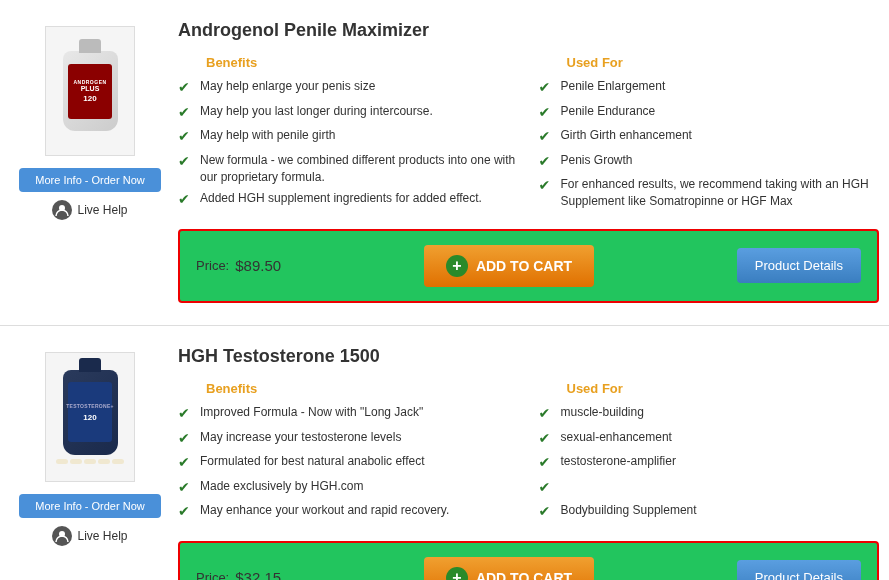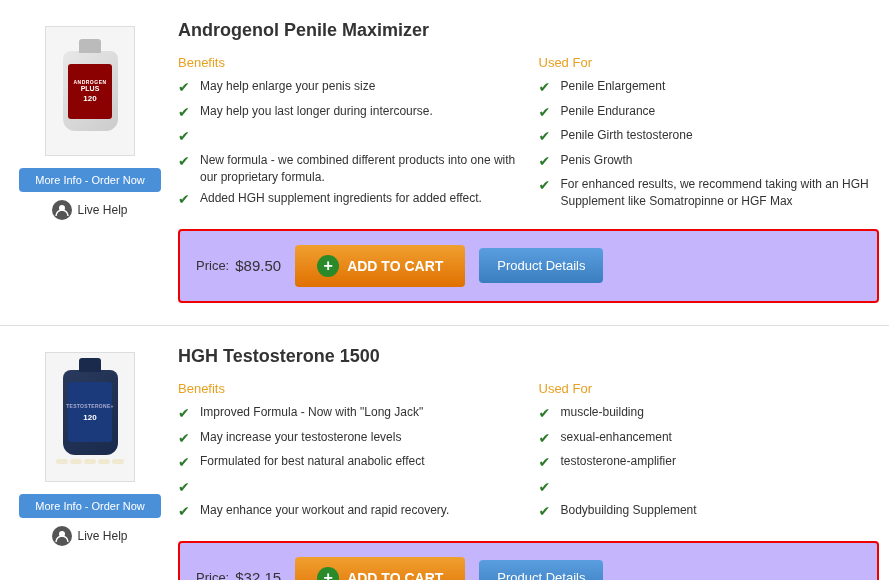--- a/index.html
+++ b/index.html
@@ -179,22 +179,23 @@
       padding-right: 20px;
     }
 
     .used-for-col {
       flex: 1;
     }
 
     .section-heading {
       color: #e8a020;
       font-size: 13px;
-      font-weight: normal;
+      font-weight: bold;
       margin-bottom: 8px;
+      margin-left: 28px;
     }
 
     .benefit-item {
       display: flex;
       align-items: flex-start;
       gap: 6px;
       margin-bottom: 5px;
       font-size: 12px;
       color: #333;
       line-height: 1.4;
@@ -207,22 +208,23 @@
       margin-top: 0px;
     }
 
     .cart-box {
       border: 2px solid #e00;
       border-radius: 4px;
       padding: 14px 16px;
       margin-top: 14px;
       display: flex;
       align-items: center;
-      gap: 14px;
-      background: #c4b5fd;
+      gap: 8px;
+      background: #22c55e;
+      justify-content: space-between;
     }
 
     .price-label {
       font-size: 13px;
       color: #333;
       white-space: nowrap;
     }
 
     .price-amount {
       font-size: 15px;
@@ -311,20 +313,21 @@
             <div class="benefit-item">
               <span class="check-icon">✔</span>
               <span>May help enlarge your penis size</span>
             </div>
             <div class="benefit-item">
               <span class="check-icon">✔</span>
               <span>May help you last longer during intercourse.</span>
             </div>
             <div class="benefit-item">
               <span class="check-icon">✔</span>
+              <span>May help with penile girth</span>
             </div>
             <div class="benefit-item">
               <span class="check-icon">✔</span>
               <span>New formula - we combined different products into one with our proprietary formula.</span>
             </div>
             <div class="benefit-item">
               <span class="check-icon">✔</span>
               <span>Added HGH supplement ingredients for added effect.</span>
             </div>
           </div>
@@ -333,21 +336,21 @@
             <div class="benefit-item">
               <span class="check-icon">✔</span>
               <span>Penile Enlargement</span>
             </div>
             <div class="benefit-item">
               <span class="check-icon">✔</span>
               <span>Penile Endurance</span>
             </div>
             <div class="benefit-item">
               <span class="check-icon">✔</span>
-              <span>Penile Girth testosterone</span>
+              <span>Girth Girth enhancement</span>
             </div>
             <div class="benefit-item">
               <span class="check-icon">✔</span>
               <span>Penis Growth</span>
             </div>
             <div class="benefit-item">
               <span class="check-icon">✔</span>
               <span>For enhanced results, we recommend taking with an HGH Supplement like Somatropinne or HGF Max</span>
             </div>
           </div>
@@ -407,20 +410,21 @@
             <div class="benefit-item">
               <span class="check-icon">✔</span>
               <span>May increase your testosterone levels</span>
             </div>
             <div class="benefit-item">
               <span class="check-icon">✔</span>
               <span>Formulated for best natural anabolic effect</span>
             </div>
             <div class="benefit-item">
               <span class="check-icon">✔</span>
+              <span>Made exclusively by HGH.com</span>
             </div>
             <div class="benefit-item">
               <span class="check-icon">✔</span>
               <span>May enhance your workout and rapid recovery.</span>
             </div>
           </div>
           <div class="used-for-col">
             <div class="section-heading">Used For</div>
             <div class="benefit-item">
               <span class="check-icon">✔</span>

